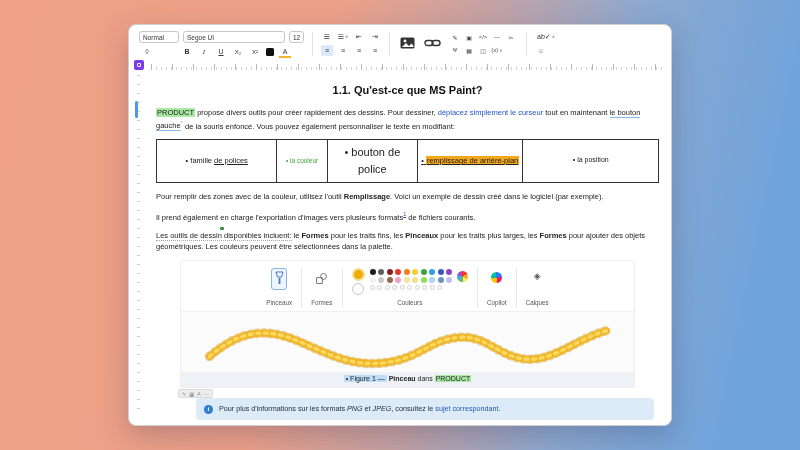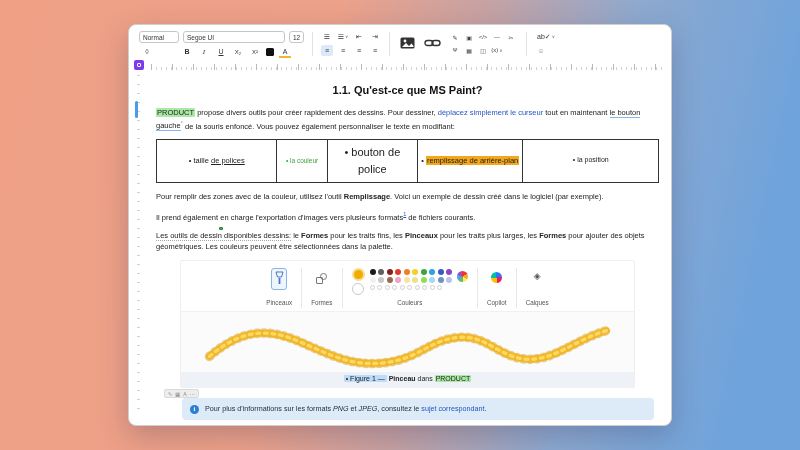--- a/index.html
+++ b/index.html
@@ -57,21 +57,21 @@
   a.lnk { cursor:pointer; }
   .u-track { border-bottom:1.5px solid #85b9ec; }
   .comment-dot { font-size:6px; color:#8a8a8a; vertical-align:super; }
   .fn-sup { font-size:5.5px; vertical-align:super; text-decoration:underline; }
   .dotted-u { position:relative; border-bottom:1px dotted #9fae9b; }
   .gmark { position:absolute; left:47%; top:-4px; width:4px; height:3px; background:#4caf50; border:1px solid #2e7d32; border-radius:1px; }
   
   table.opts { width:100%; border-collapse:collapse; margin:2px 0 8px; table-layout:fixed; }
   table.opts td { border:1px solid #333; text-align:center; padding:4px 2px; vertical-align:middle; }
   .c1 { width:24%; font-size:7.5px; } .c2 { width:10%; font-size:6.5px; }
-  .c3 { width:18%; font-size:11px; } .c4 { width:21%; font-size:7.5px; } .c5 { width:27%; font-size:7px; }
+  .c3 { width:18%; font-size:11px; } .c4 { width:21%; font-size:7.5px;text-decoration:underline; } .c5 { width:27%; font-size:7px; }
   
   .figure { margin:4px 24px 8px 24px; background:#fbfbfb; border:1px solid #efefef; border-radius:2px; }
   .ribbon { display:flex; justify-content:center; align-items:stretch; gap:0; padding:7px 0 3px; background:#fff;
             border-bottom:1px solid #f1f1f1; }
   .rgroup { display:flex; flex-direction:column; align-items:center; justify-content:space-between; padding:0 9px; }
   .rgroup + .rgroup { border-left:1px solid #e8e8e8; }
   .rlabel { font-size:6.3px; color:#555; margin-top:3px; }
   .brush-box { width:16px; height:22px; border:1px solid #8ab4e8; background:#eef5fd; border-radius:3px;
                display:flex; align-items:center; justify-content:center; }
   .shapes-ico { position:relative; width:14px; height:14px; margin-top:4px; }
@@ -87,21 +87,21 @@
   .dot.empty { background:#fff; border:1px solid #cfcfcf; width:5px; height:5px; }
   .wheel { width:11px; height:11px; border-radius:50%; margin-top:3px;
     background:conic-gradient(#e33 0 17%, #f9a825 17% 33%, #ffee58 33% 47%, #66bb6a 47% 63%, #42a5f5 63% 80%, #ab47bc 80% 100%); }
   .copilot-ico { width:11px; height:11px; border-radius:50%; margin-top:4px;
     background:conic-gradient(#2979ff 0 25%, #e91e63 25% 50%, #ffc107 50% 75%, #00bfa5 75% 100%); }
   .layers-ico { font-size:9px; color:#555; margin-top:4px; line-height:1; }
   .squiggle-wrap { display:flex; justify-content:center; padding:6px 0 2px; }
   .caption-bar { background:#eef2f6; text-align:center; font-size:7px; padding:2px 0 3px; }
   .caption-bar b { font-weight:bold; }
   
-  .info-wrap { position:relative; margin:10px 5px 0 6px;padding-left:20px; }
+  .info-wrap { position:relative; margin:10px 5px 0 20px;padding-left:20px; }
   .mini-bar { position:absolute; left:2px; top:-9px; height:9px; display:flex; align-items:center; gap:3px;
     background:#ededed; border:1px solid #dadada; border-radius:2px; padding:0 3px; font-size:5.2px; color:#8a8a8a; }
   .infobox { display:flex; align-items:center; gap:6px; border-radius:4px; padding:5px 8px; font-size:7.2px; color:#1f2b3a; }
   .info-ico { width:9px; height:9px; min-width:9px; border-radius:50%; color:#fff; font-size:6.5px; font-weight:bold;
     display:flex; align-items:center; justify-content:center; font-family:"Liberation Serif",serif; }
   .em { font-style:italic; }
 </style>
 </head>
 <body>
 
@@ -192,34 +192,34 @@
 
   <div class="doc">
 
     <h1 class="h">1.1. Qu'est-ce que MS Paint?</h1>
 
     <p class="para"><span class="hl-green" style="background: rgb(169, 233, 164);"><span>PRODUCT</span></span><span> propose divers outils pour créer rapidement des dessins. Pour dessiner, </span><a class="lnk" style="color: rgb(34, 87, 196);">déplacez simplement le curseur</a><span> tout en maintenant </span><span class="u-track">le bouton gauche</span><sup class="comment-dot">°</sup><span> de la souris enfoncé. Vous pouvez également personnaliser le texte en modifiant:</span></p>
 
     <table class="opts">
       <tbody>
           <tr>
-        <td class="c1"><span>•</span> <span>taille </span><span style="text-decoration:underline">de polices</span></td>
+        <td class="c1"><span>•</span> <span>famille </span><span style="text-decoration:underline">de polices</span></td>
         <td class="c2" style="color: rgb(61, 163, 61);"><span>•</span> <span>la couleur</span></td>
         <td class="c3"><span>•</span> <span>bouton de police</span></td>
         <td class="c4"><span>•</span> <span class="hl-orange" style="background: rgb(243, 167, 29);"><span>remplissage de arrière-plan</span></span></td>
         <td class="c5"><span>•</span> <span>la position</span></td>
       </tr>
     </tbody>
       </table>
 
     <p class="para"><span>Pour remplir des zones avec de la couleur, utilisez l'outil </span><b>Remplissage</b><span>. Voici un exemple de dessin créé dans le logiciel (par exemple).</span></p>
 
     <p class="para"><span>Il prend également en charge l'exportation d'images vers plusieurs formats</span><sup class="fn-sup" style="color: rgb(34, 87, 196);">1</sup><span> de fichiers courants.</span></p>
 
-    <p class="para"><span class="dotted-u"><span>Les outils de dessin disponibles dessins:</span><span class="gmark"></span></span><span> le </span><b>Formes</b><span> pour les traits fins, les </span><b>Pinceaux</b><span> pour les traits plus larges, les </span><b>Formes</b><span> pour ajouter des objets géométriques. Les couleurs peuvent être sélectionnées dans la palette.</span></p>
+    <p class="para"><span class="dotted-u"><span>Les outils de dessin disponibles incluent:</span><span class="gmark"></span></span><span> le </span><b>Formes</b><span> pour les traits fins, les </span><b>Pinceaux</b><span> pour les traits plus larges, les </span><b>Formes</b><span> pour ajouter des objets géométriques. Les couleurs peuvent être sélectionnées dans la palette.</span></p>
 
     <div class="figure">
       <div class="ribbon">
         <div class="rgroup">
           <div class="brush-box">
             <svg width="9" height="15" viewBox="0 0 9 15">
                 <path d="M1 1 H8 L6.5 6 H2.5 Z" fill="none" stroke="#4a78c0" stroke-width="1"></path>
                 <rect x="3.6" y="7" width="1.8" height="6" fill="#4a78c0"></rect>
               </svg>
           </div>

